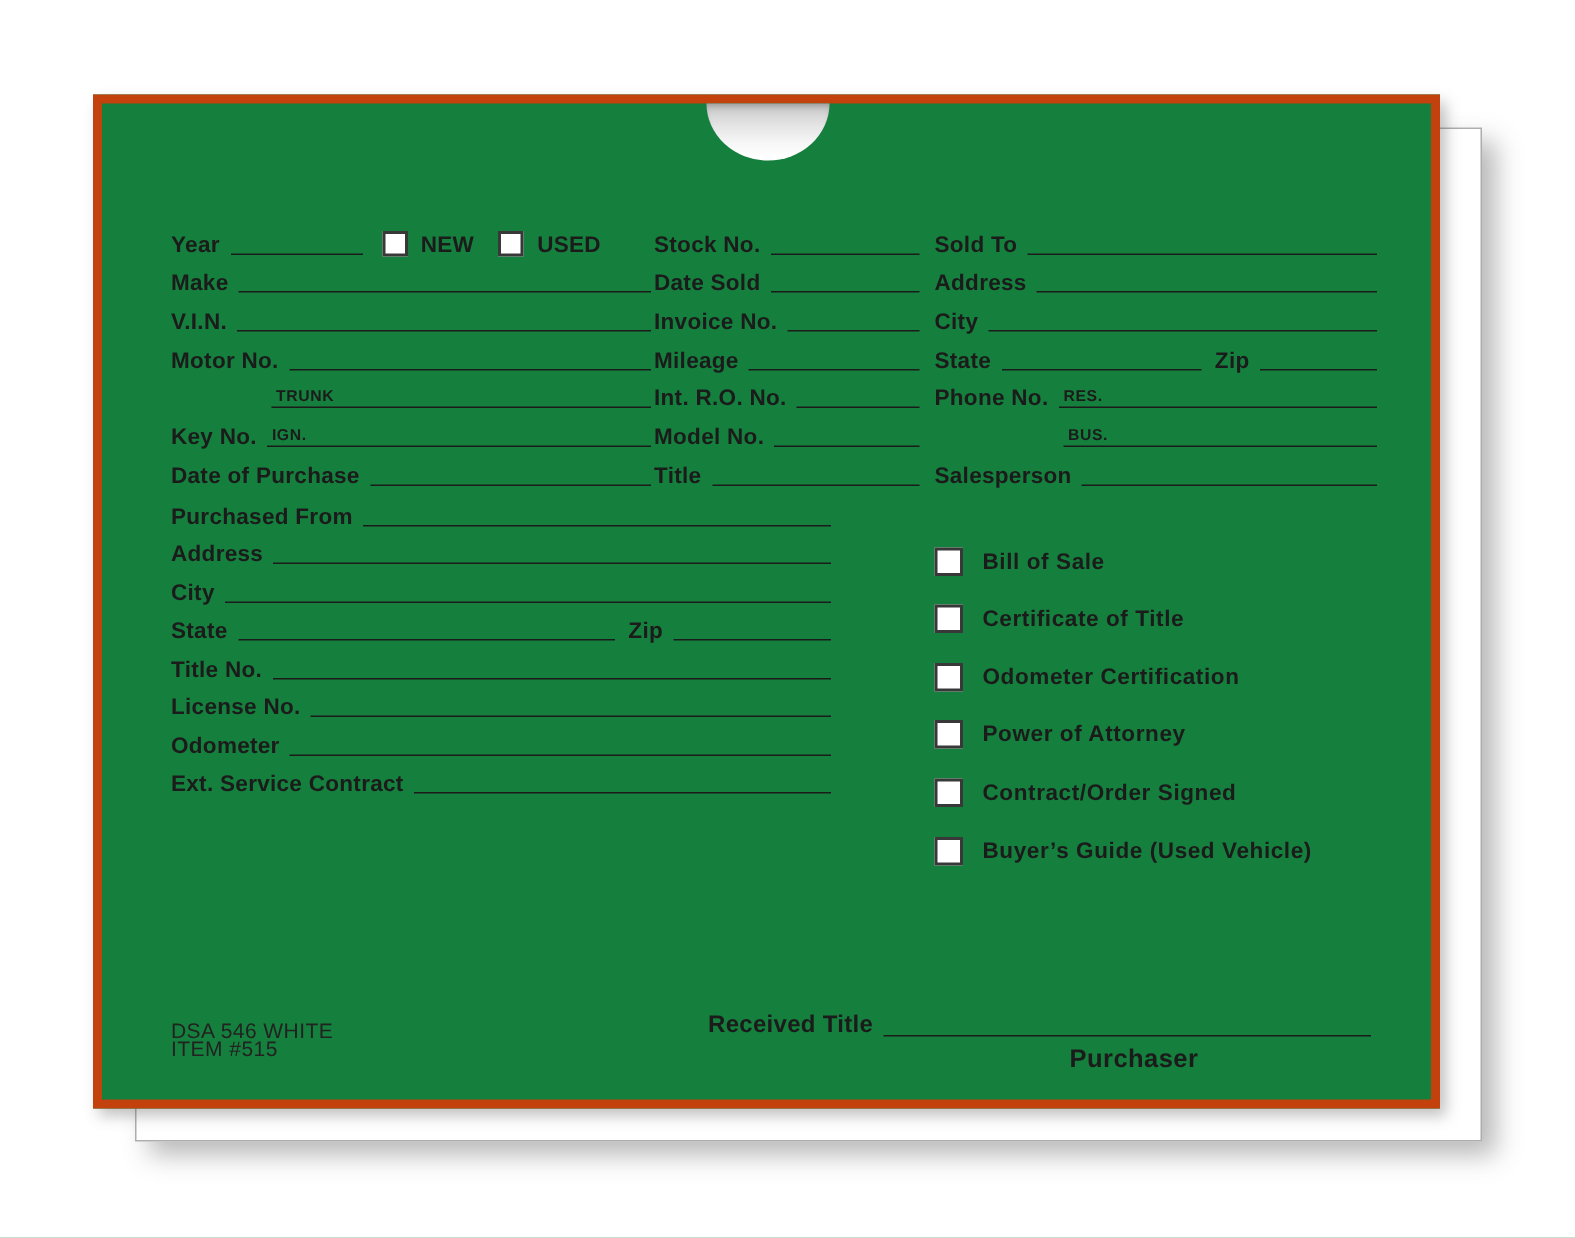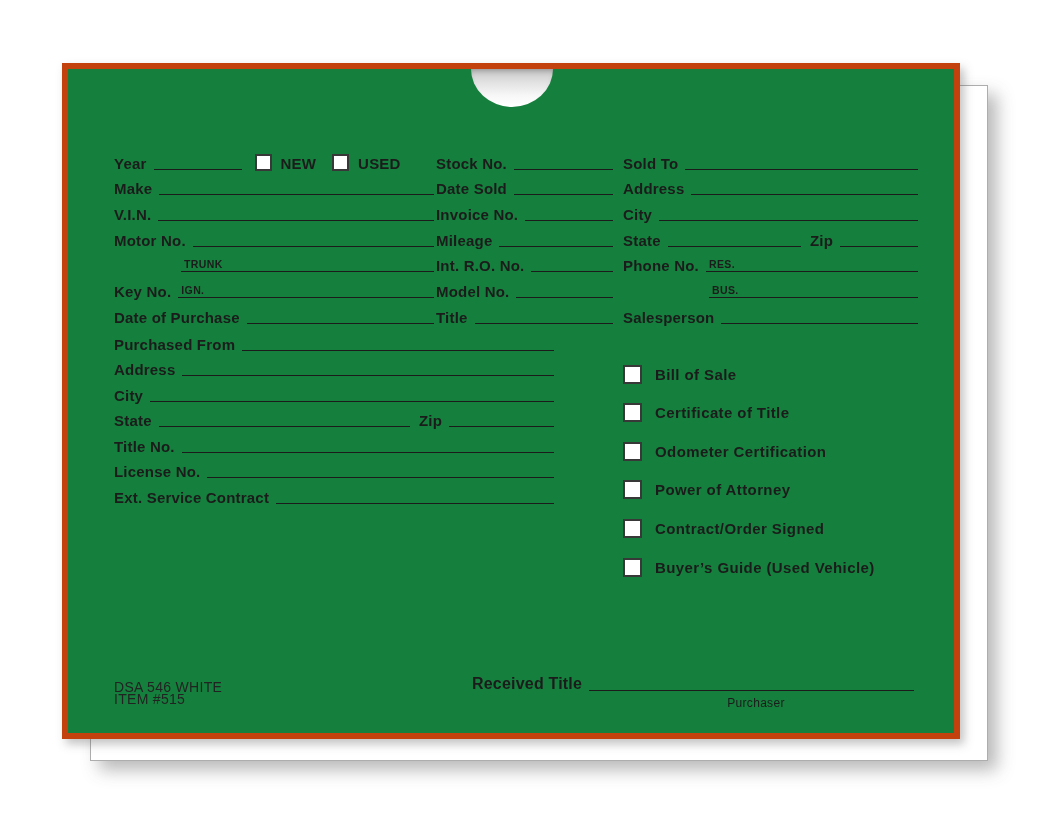--- a/index.html
+++ b/index.html
@@ -47,21 +47,21 @@
   .doc-cbx { width:19px; height:19px; border:2px solid #383838; background:#fff; flex:0 0 auto; }
   .check-item .lbl { margin-left:13px; }
 
   .footer-code { position:absolute; left:46px; top:613px; font-size:14px; line-height:11.5px;
                  font-weight:normal; color:#222; letter-spacing:.3px; }
   .received-row { position:absolute; left:404px; top:599px; width:442px; height:26px;
                   display:flex; align-items:flex-end; font-size:16px; font-weight:bold;
                   color:#1b1b1b; letter-spacing:.2px; }
   .received-row .lbl { line-height:20px; }
   .purchaser { position:absolute; left:588px; top:627px; width:200px; text-align:center;
-               font-size:12px; font-weight:normal; color:#1b1b1b; letter-spacing:.3px; }
+               font-size:17px; font-weight:bold; color:#1b1b1b; letter-spacing:.3px; }
 
   .indent-trunk { padding-left:67px; }
   .indent-bus   { padding-left:86px; }
 </style>
 </head>
 <body>
 
 <div class="canvas">
   <div class="sheet-back"></div>
 
@@ -194,20 +194,24 @@
       </div>
       <div class="row">
         <span class="lbl">Title No.</span>
         <span class="fill"></span>
       </div>
       <div class="row">
         <span class="lbl">License No.</span>
         <span class="fill"></span>
       </div>
       <div class="row">
+        <span class="lbl">Odometer</span>
+        <span class="fill"></span>
+      </div>
+      <div class="row">
         <span class="lbl">Ext. Service Contract</span>
         <span class="fill"></span>
       </div>
     </div>
 
     <div class="checklist">
       <div class="check-item">
         <span class="doc-cbx"></span>
         <span class="lbl">Bill of Sale</span>
       </div>

